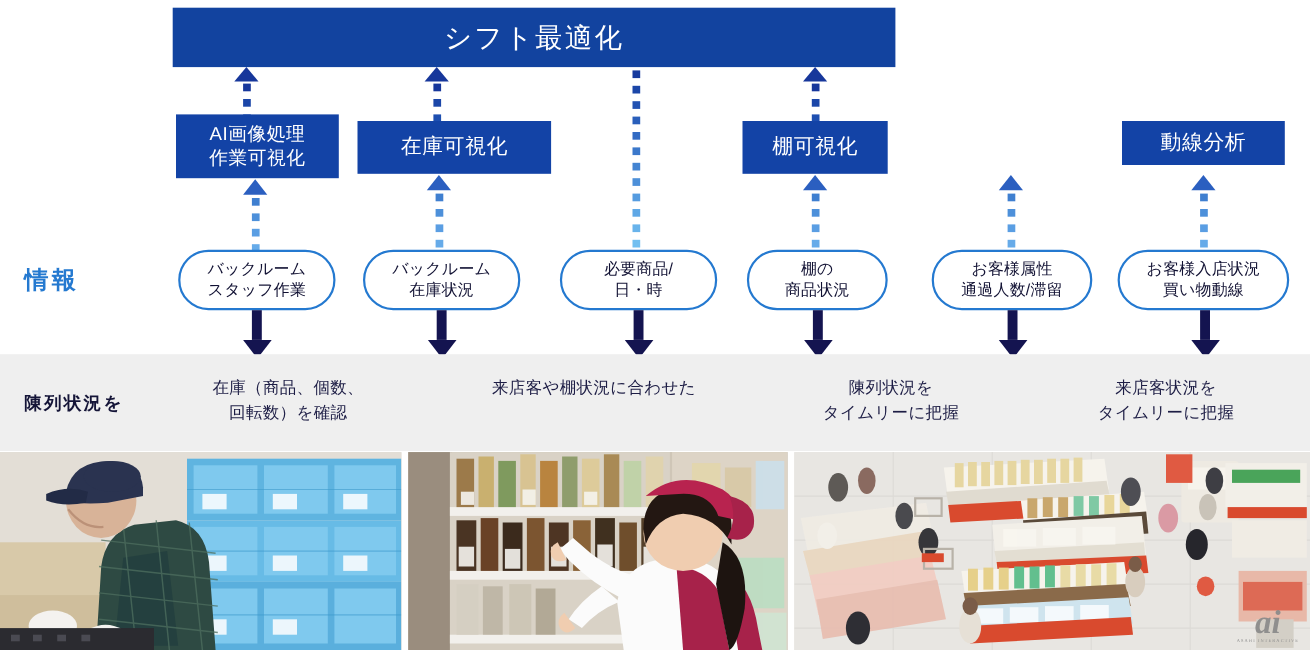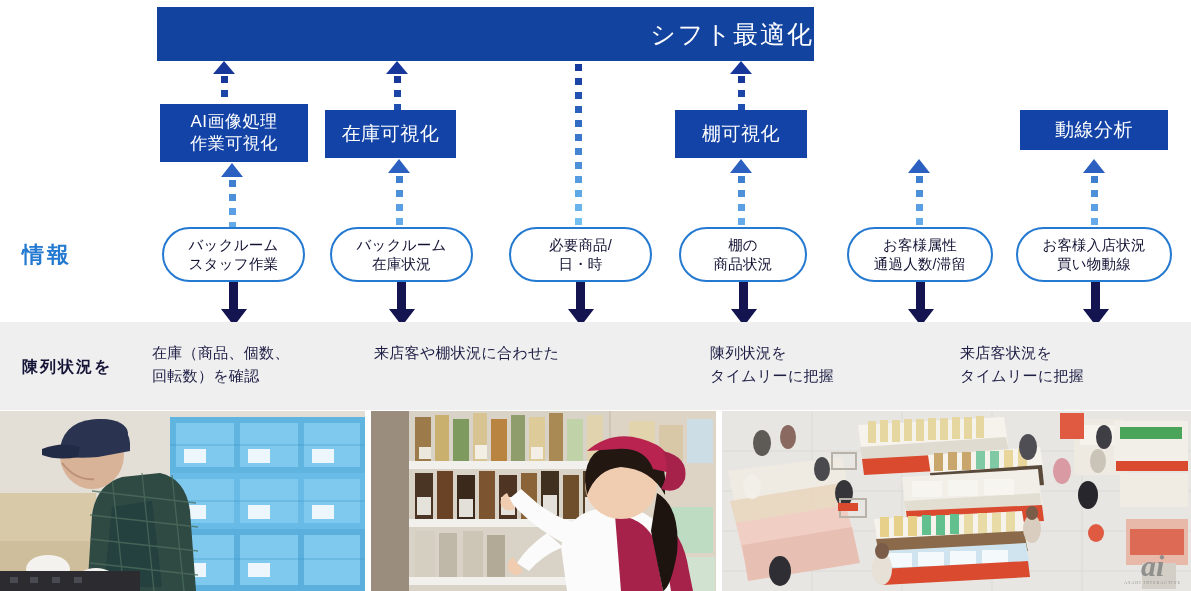--- a/index.html
+++ b/index.html
@@ -8,21 +8,21 @@
     background:#ffffff;
     font-family:"Liberation Sans","DejaVu Sans",sans-serif;
     position:relative;overflow:hidden;
   }
   #stage{position:absolute;left:0;top:0;width:1191px;height:591px;}
 
   
   .title-bar{
     position:absolute;left:157px;top:7px;width:657px;height:54px;
     background:#12439f;color:#fff;
-    display:flex;align-items:center;justify-content:flex-end;
+    display:flex;align-items:center;justify-content:center;
     font-size:25px;letter-spacing:2px;font-weight:400;
   }
 
   
   .cap-box{
     position:absolute;background:#1343a6;color:#ffffff;
     display:flex;align-items:center;justify-content:center;
     text-align:center;line-height:1.28;font-size:17px;letter-spacing:0.5px;
   }
 
@@ -44,21 +44,21 @@
     position:absolute;left:22px;top:357px;width:120px;
     font-size:16px;font-weight:bold;color:#141437;letter-spacing:2px;
   }
 
   
   .grey-band{
     position:absolute;left:0;top:322px;width:1191px;height:88px;
     background:#efefef;
   }
   .work-text{
-    position:absolute;text-align:left;font-size:15px;color:#1d1d45;
+    position:absolute;text-align:center;font-size:15px;color:#1d1d45;
     line-height:1.5;letter-spacing:0.3px;
   }
 
   
   .arrow{position:absolute;}
   .dash-col{position:absolute;width:7px;}
   .dash-col i{
     display:block;width:7px;height:7px;margin-bottom:7px;
   }
   .head-up{
@@ -128,21 +128,21 @@
     </div>
   </div>
 
   <div class="cap-box" style="left:160px;top:104px;width:148px;height:58px;">
     <span>
       <span>AI画像処理</span><br>
       <span>作業可視化</span>
     </span>
   </div>
 
-  <div class="cap-box" style="left:325px;top:110px;width:131px;height:48px;font-size:19px;">
+  <div class="cap-box" style="left:325px;top:110px;width:176px;height:48px;font-size:19px;">
     <span>在庫可視化</span>
   </div>
 
   <div class="cap-box" style="left:675px;top:110px;width:132px;height:48px;font-size:19px;">
     <span>棚可視化</span>
   </div>
 
 
   <div class="cap-box" style="left:1020px;top:110px;width:148px;height:40px;font-size:19px;">
     <span>動線分析</span>

